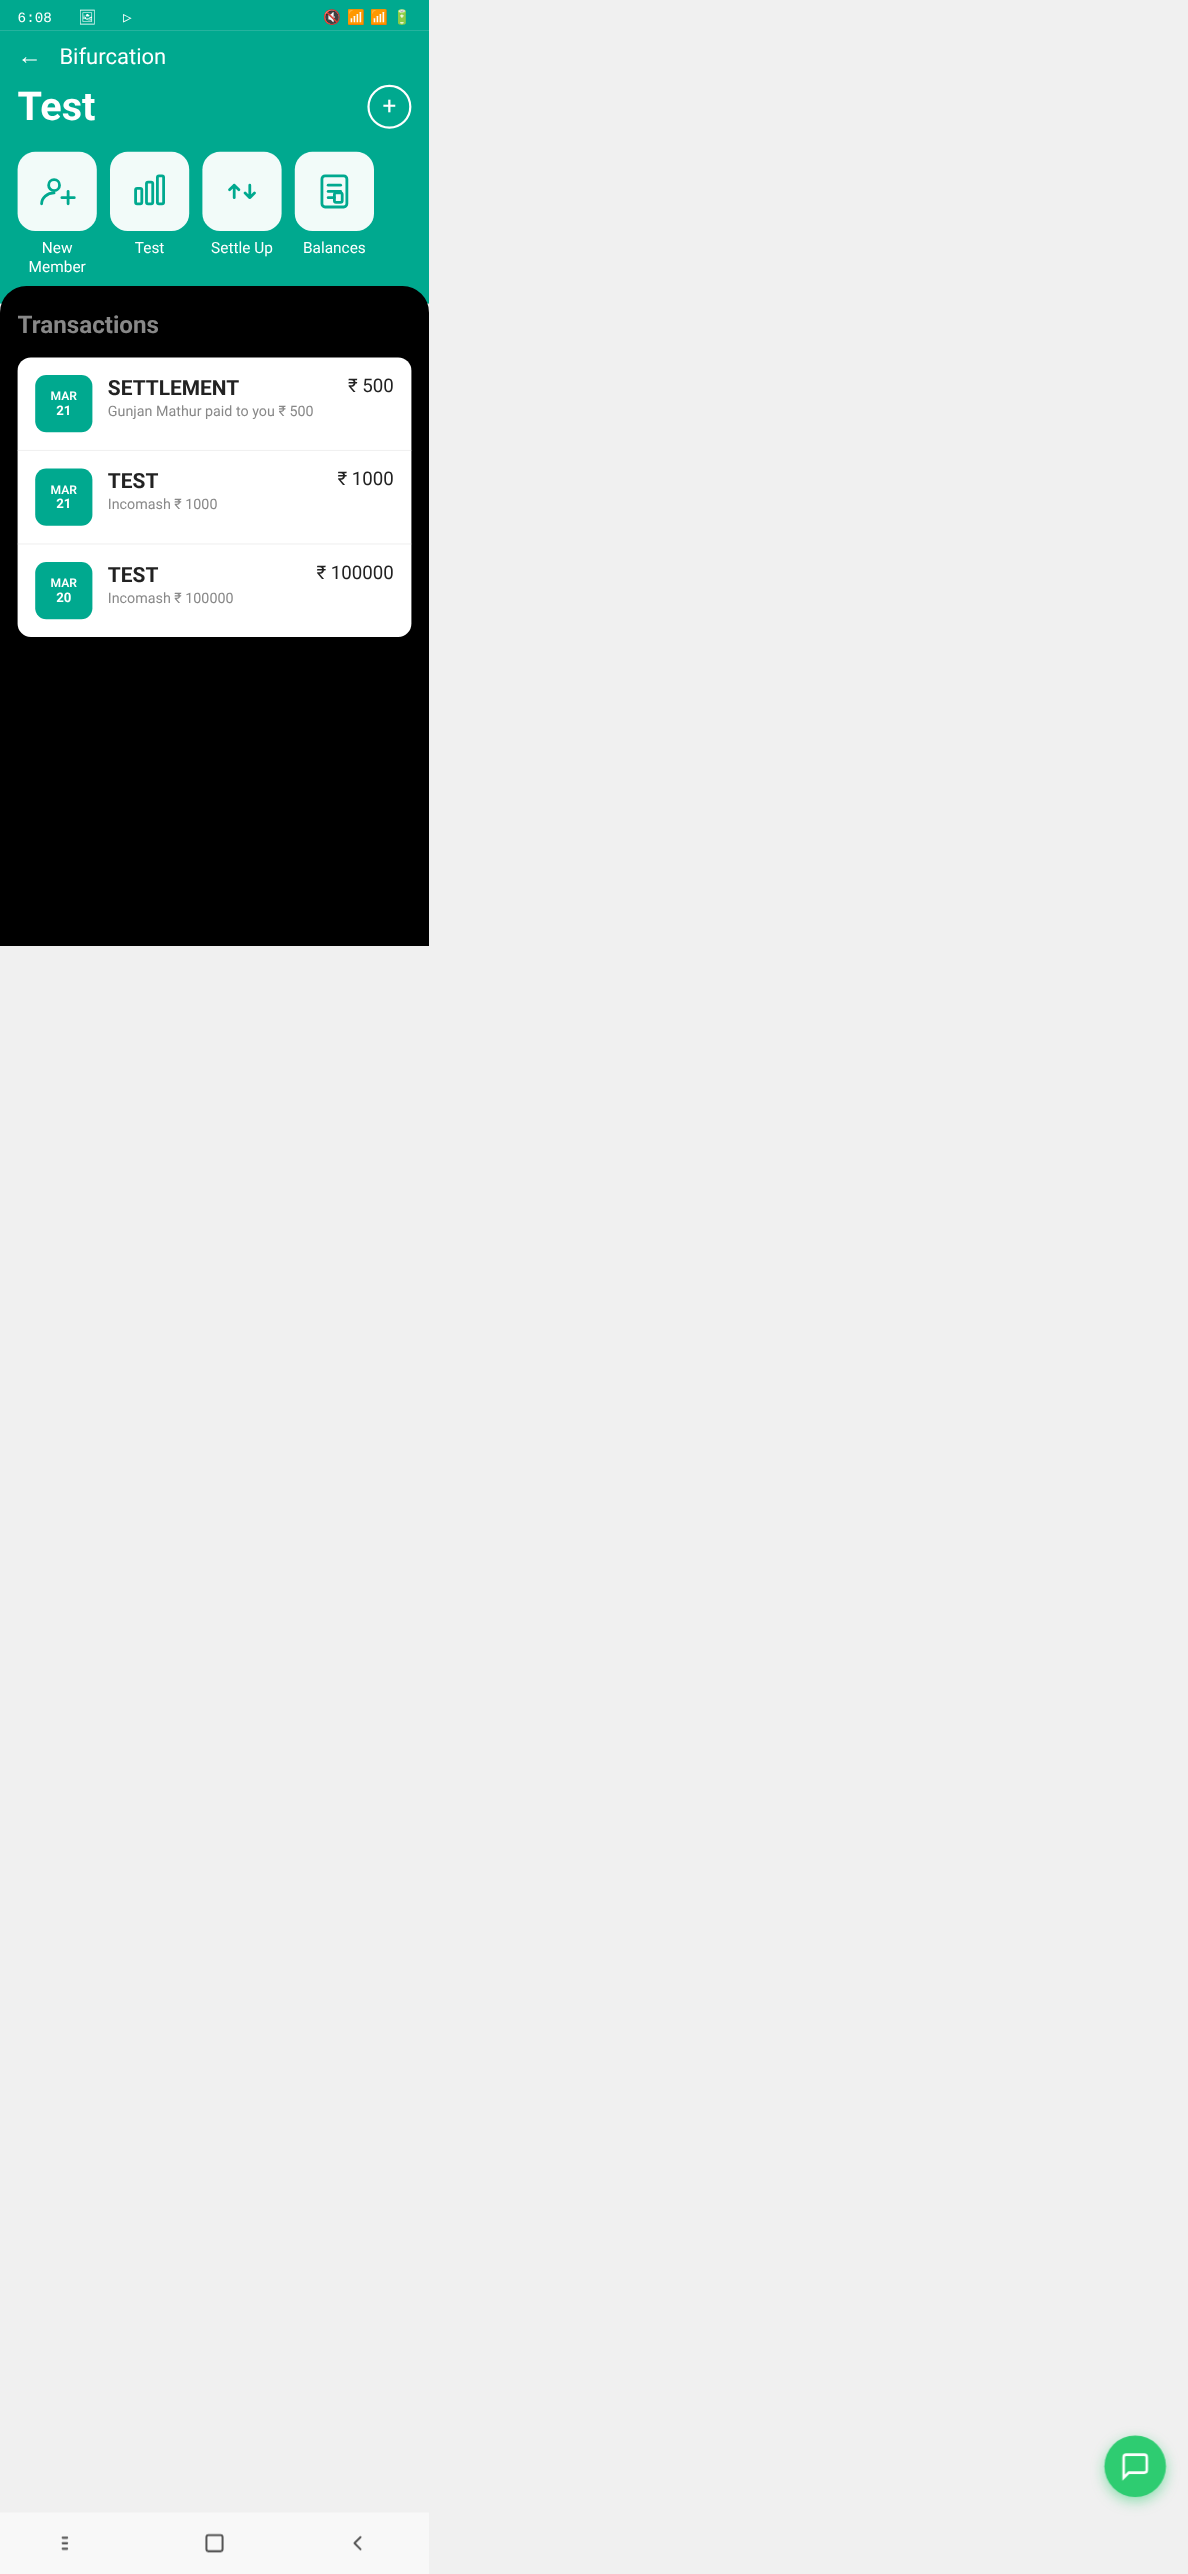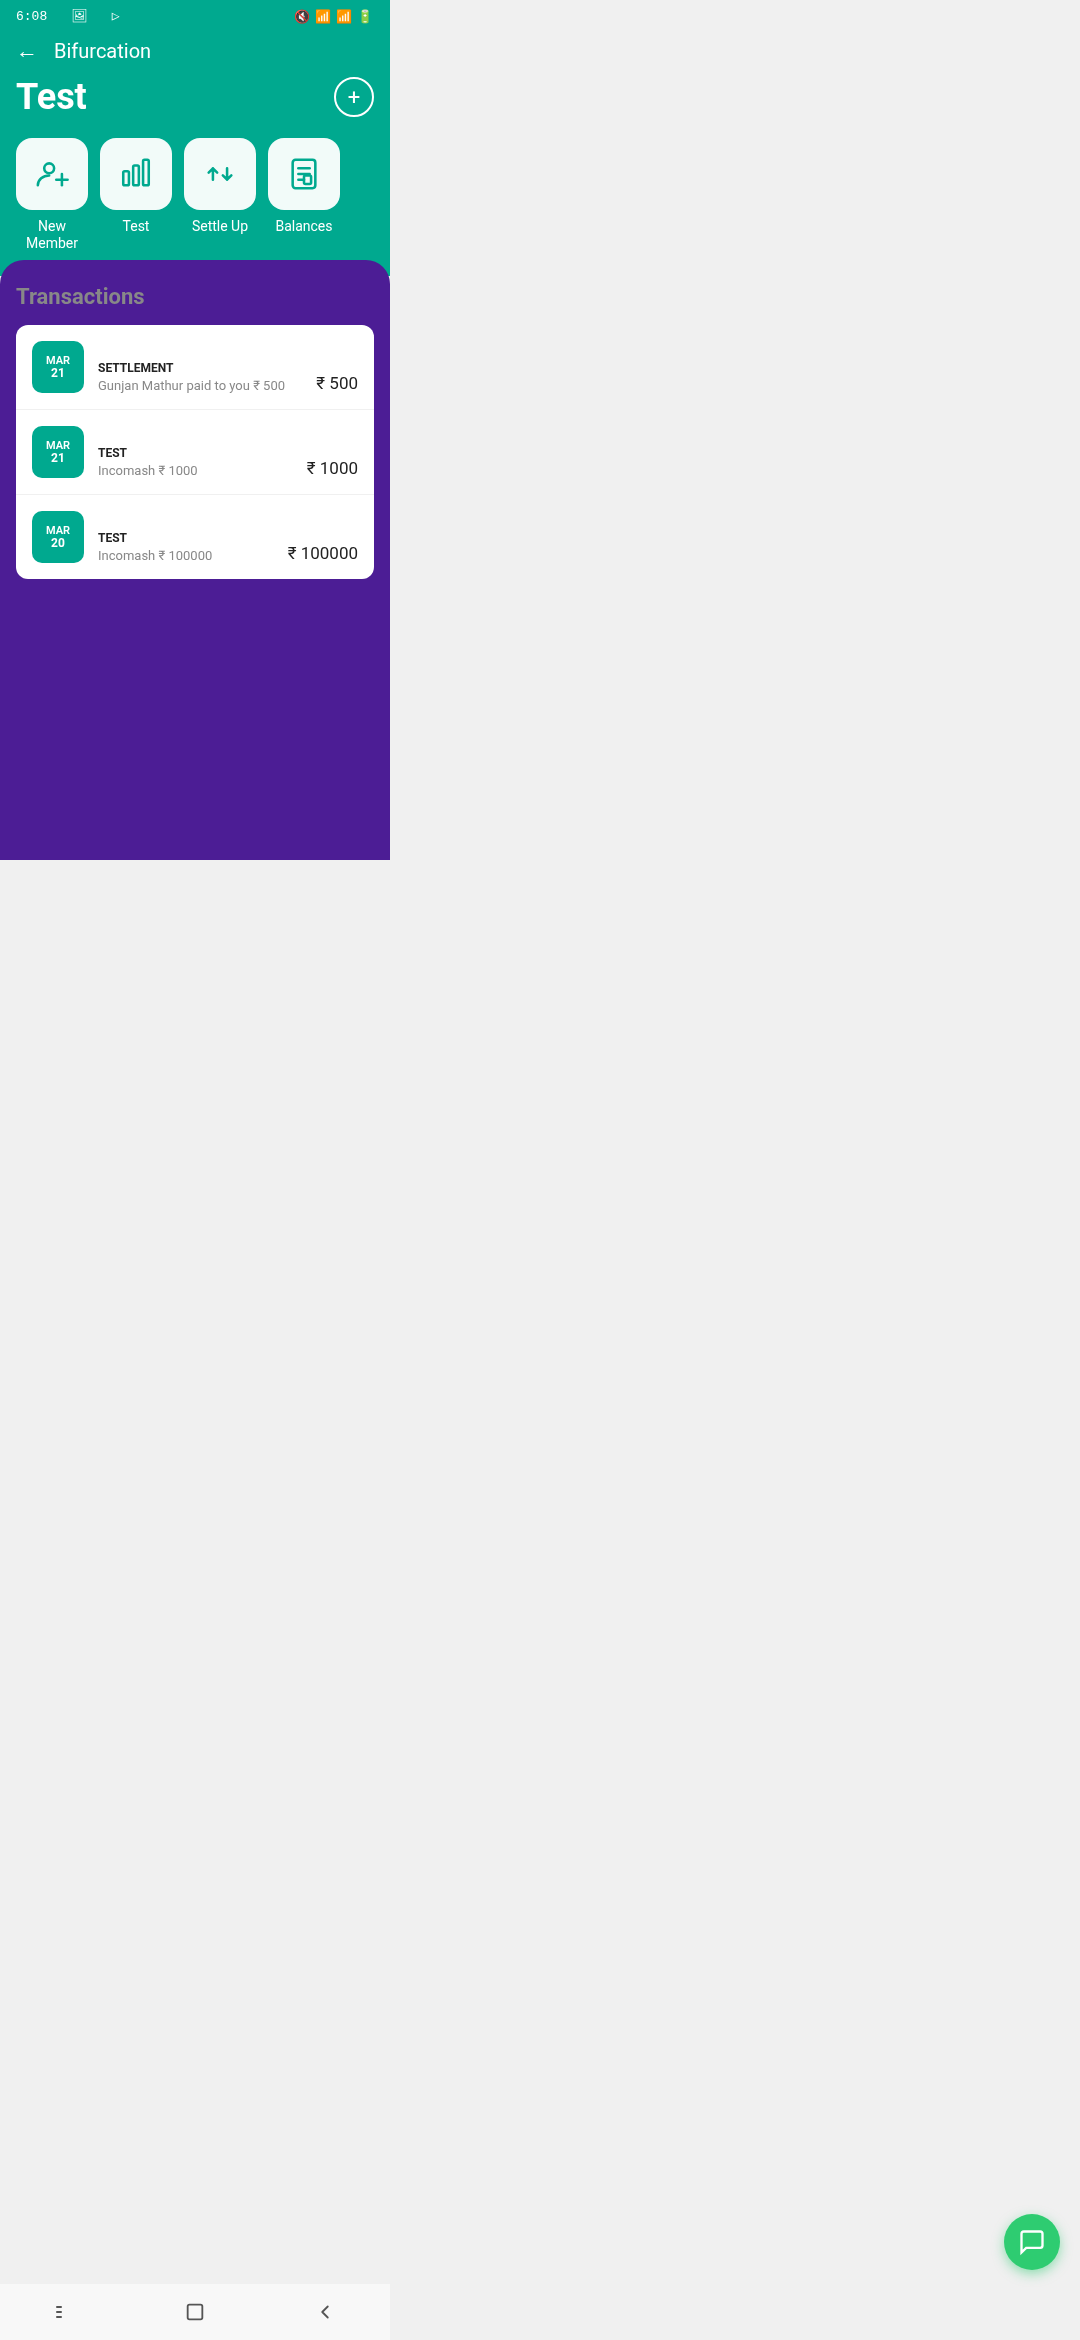--- a/index.html
+++ b/index.html
@@ -108,21 +108,21 @@
     }
     .action-label {
       font-size: 14px;
       color: white;
       text-align: center;
       line-height: 1.2;
     }
 
     
     .content-area {
-      background: #4c1d95;
+      background: #000000;
       border-radius: 24px 24px 0 0;
       margin-top: -16px;
       padding: 24px 16px;
       min-height: 600px;
     }
 
     .section-title {
       font-size: 22px;
       font-weight: 700;
       color: #888;
@@ -131,21 +131,21 @@
 
     
     .transaction-list {
       background: white;
       border-radius: 12px;
       overflow: hidden;
     }
 
     .transaction-item {
       display: flex;
-      align-items: flex-end;
+      align-items: flex-start;
       padding: 16px;
       border-bottom: 1px solid #f0f0f0;
       gap: 14px;
     }
     .transaction-item:last-child {
       border-bottom: none;
     }
 
     .date-badge {
       background: #00a98f;
@@ -168,21 +168,21 @@
       font-size: 12px;
       color: white;
       font-weight: 700;
       line-height: 1;
     }
 
     .transaction-info {
       flex: 1;
     }
     .transaction-name {
-      font-size: 12px;
+      font-size: 19px;
       font-weight: 700;
       color: #222;
       margin-bottom: 3px;
     }
     .transaction-sub {
       font-size: 13px;
       color: #888;
     }
     .transaction-amount {
       font-size: 17px;

